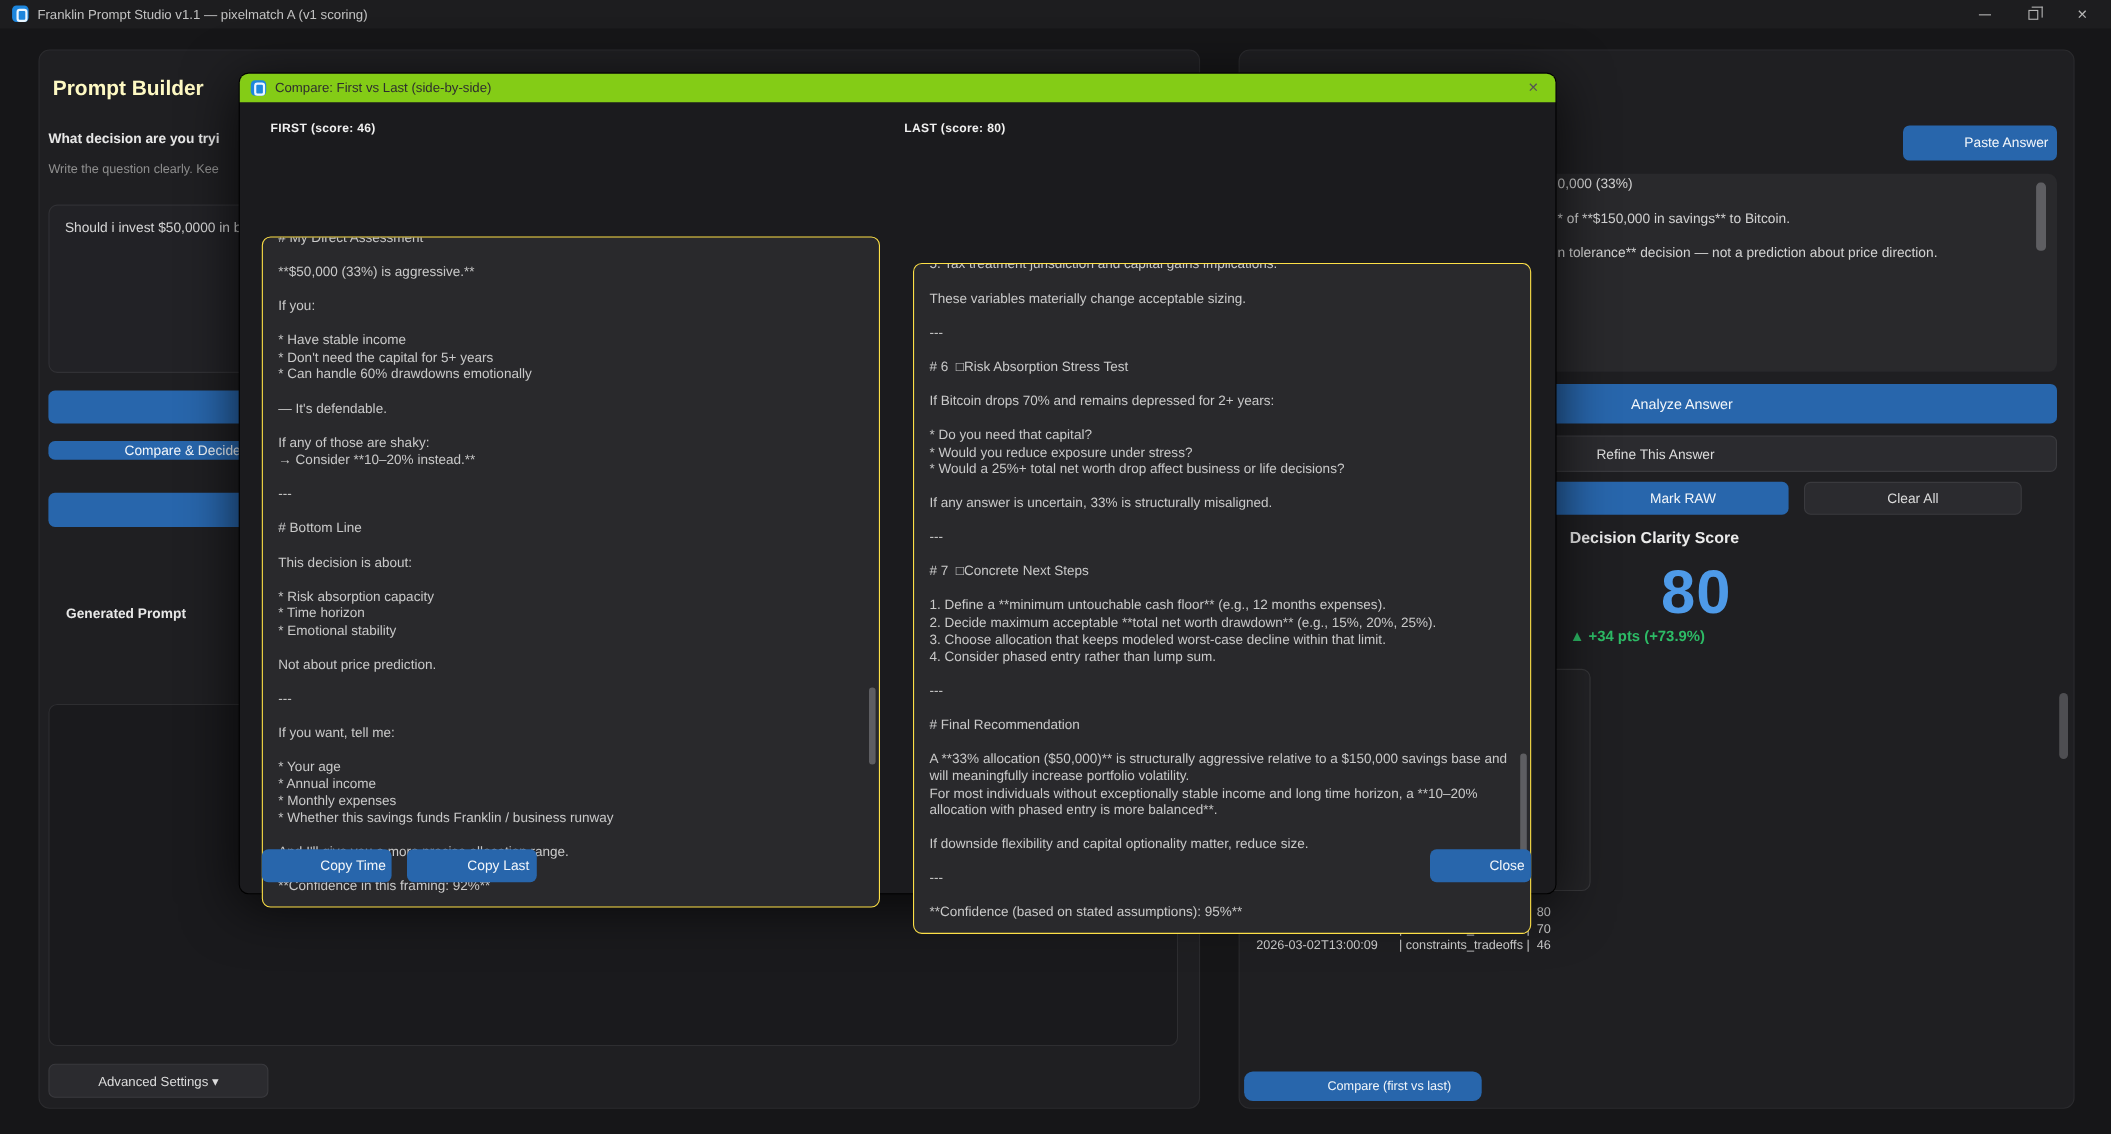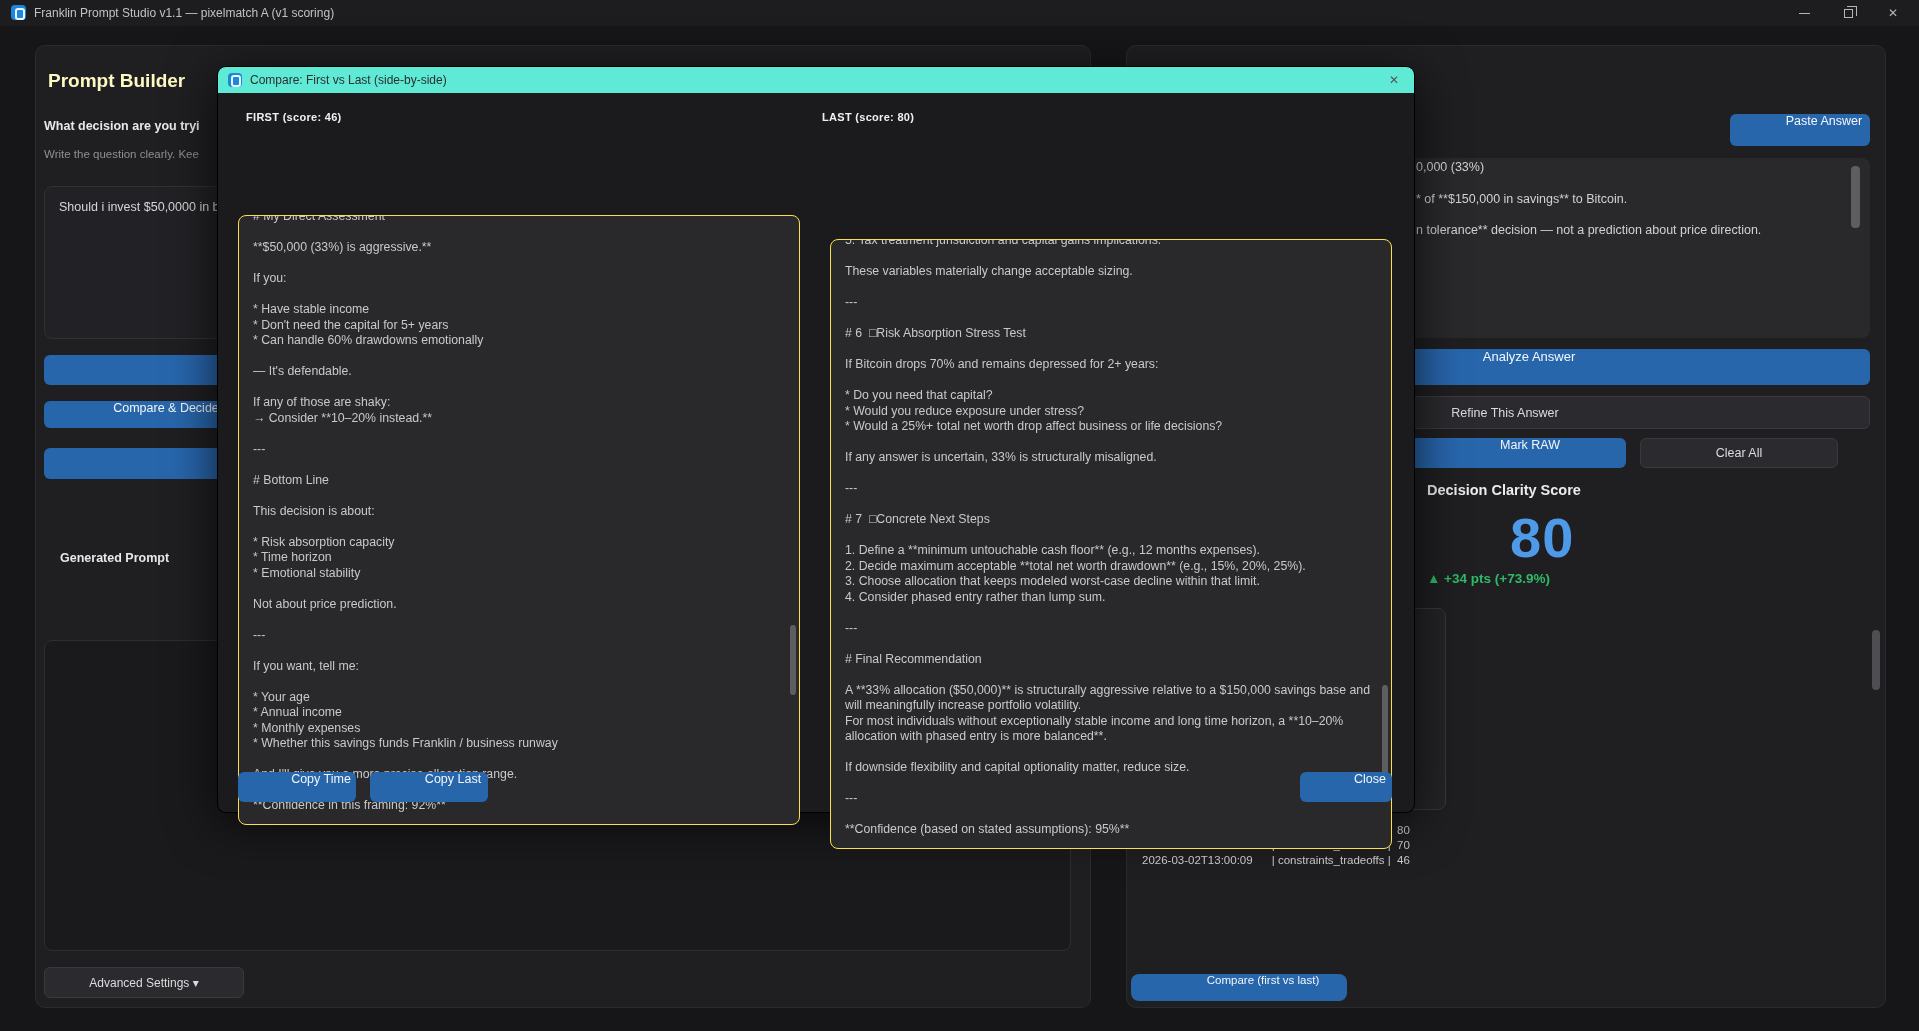--- a/index.html
+++ b/index.html
@@ -29,41 +29,41 @@
   .right-card { left:1126px; top:45px; width:760px;  height:963px; }
 
   .h1 { font-size:19px; font-weight:bold; color:#fef9c3; }
   .lbl-b { font-size:12.5px; font-weight:bold; color:#e8e8e8; }
   .lbl-hint { font-size:11.5px; color:#8f8f8f; }
   .txtbox { background:#222226; border:1px solid #313135; border-radius:8px; }
   .bigbox { background:#1a1a1d; border:1px solid #2e2e31; border-radius:8px; }
 
   .btn-blue { background:#2866ac; color:#f2f6fa; border:none; border-radius:6px;
               font-size:12.5px; font-family:"Liberation Sans",sans-serif;
-              display:flex; align-items:flex-start; justify-content:center; cursor:default;padding-left:48px; }
+              display:flex; align-items:center; justify-content:center; cursor:default;padding-left:48px; }
   .btn-dark { background:#2b2b2f; color:#dcdcdc; border:1px solid #3a3a3e; border-radius:6px;
               font-size:12.5px; font-family:"Liberation Sans",sans-serif;
               display:flex; align-items:center; justify-content:center; cursor:default; }
 
   
   .answer-panel { left:1140px; top:158px; width:730px; height:180px;
                   background:#29292c; border-radius:8px; }
   .frag { position:absolute; font-size:12.5px; color:#d2d2d2; white-space:nowrap; }
   .scroll-thumb { position:absolute; background:#5e5e62; border-radius:4px; }
   .score-label { font-size:14.5px; font-weight:bold; color:#ececec; }
   .score-big { font-size:56px; font-weight:bold; color:#4e9ae8; letter-spacing:1px;margin-left:44px; }
   .score-delta { font-size:13.5px; font-weight:bold; color:#2dbb66; }
   .log-text { font-size:11.5px; line-height:15px; color:#cdcdcd; white-space:pre; }
 
   
   .modal { position:absolute; left:218px; top:67px; width:1196px; height:745px;
            background:#1b1b1e; border-radius:8px;
            box-shadow:0 10px 50px rgba(0,0,0,0.75), 0 0 0 1px #000; z-index:100; }
   .modal-titlebar { position:absolute; left:0; top:0; width:1196px; height:26px;
-           background:#5eead4; border-radius:8px 8px 0 0; }
+           background:#84cc16; border-radius:8px 8px 0 0; }
   .modal-icon { position:absolute; left:10px; top:6px; width:14px; height:14px;
            border-radius:4px; background:#1d86dd; }
   .modal-icon::after { content:""; position:absolute; left:3px; top:2px; width:6px; height:8px;
            border:2px solid #eaf6ff; border-radius:3px; }
   .modal-title { position:absolute; left:32px; top:6px; font-size:12px; color:#2e2e2e; }
   .modal-x { position:absolute; right:10px; top:4px; width:20px; height:18px; text-align:center;
            font-size:12px; color:#555; line-height:18px; cursor:default; }
   .pane-heading { position:absolute; font-size:11px; font-weight:bold; color:#f0f0f0; letter-spacing:0.3px; }
   .pane-box { position:absolute; top:148px; width:562px; height:610px;
            background:#29292c; border:1px solid #fde047; border-radius:8px; overflow:hidden; }
@@ -85,21 +85,21 @@
 
 <div class="abs h1" style="left:48px; top:70px;">Prompt Builder</div>
 <div class="abs lbl-b" style="left:44px; top:119px;">What decision are you tryi</div>
 <div class="abs lbl-hint" style="left:44px; top:148px;">Write the question clearly. Kee</div>
 
 <div class="abs txtbox" style="left:44px; top:186px; width:530px; height:153px;">
   <div class="abs" style="left:14px; top:13px; font-size:12.5px; color:#d6d6d6;">Should i invest $50,0000 in b</div>
 </div>
 
 <div class="abs btn-blue" style="left:44px; top:355px; width:450px; height:30px;"></div>
-<div class="abs btn-blue" style="left:44px; top:401px; width:196px; height:27px;">
+<div class="abs btn-blue" style="left:44px; top:401px; width:196px; height:17px;">
   <span>Compare &amp; Decide</span>
 </div>
 <div class="abs btn-blue" style="left:44px; top:448px; width:450px; height:31px;"></div>
 
 <div class="abs lbl-b" style="left:60px; top:551px;">Generated Prompt</div>
 <div class="abs bigbox" style="left:44px; top:640px; width:1027px; height:311px;"></div>
 
 <div class="abs btn-dark" style="left:44px; top:967px; width:200px; height:31px; font-size:12px;">
   <span>Advanced Settings ▾</span>
 </div>

